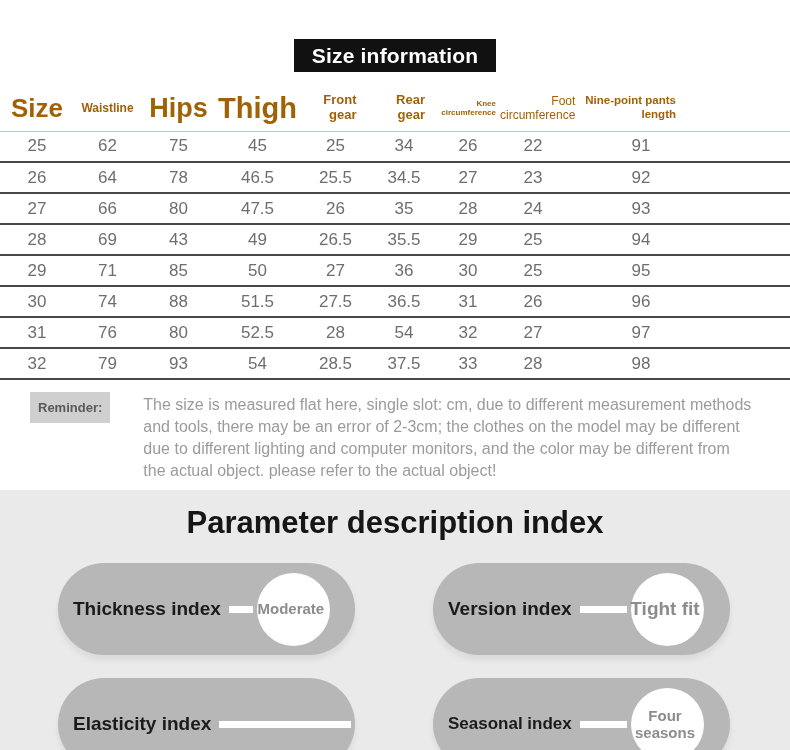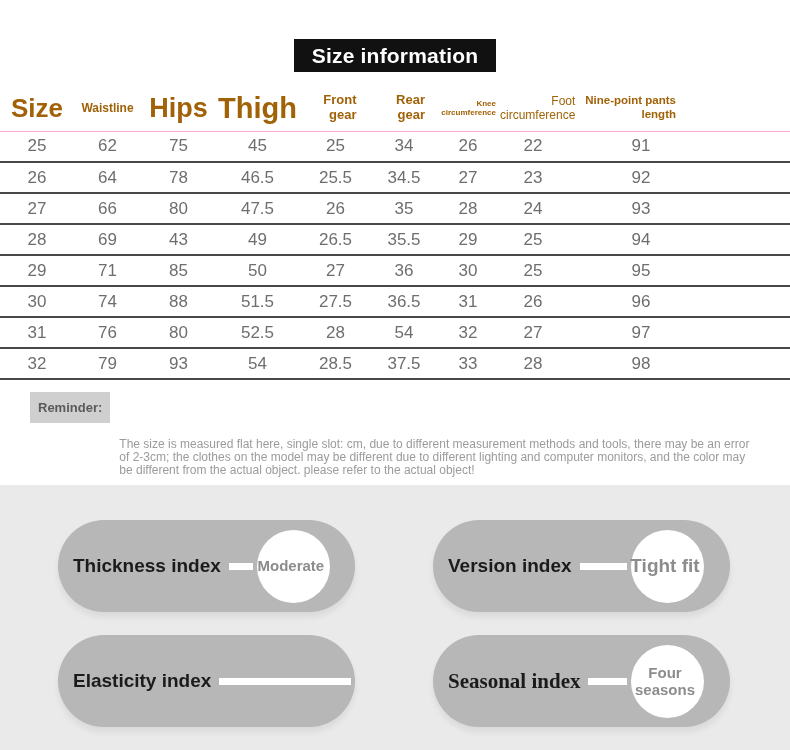--- a/index.html
+++ b/index.html
@@ -57,36 +57,36 @@
   .h-foot span { display: inline-block; max-width: 78px; text-align: right; line-height: 1.2; }
   .h-nine      { font-size: 11.5px; text-align: right; padding-right: 40px !important; }
   .h-nine span { display: inline-block; max-width: 112px; text-align: right; line-height: 1.2; }
 
   
   .reminder {
     display: flex;
     align-items: flex-start;
     padding: 0 34px 0 30px;
     margin-top: 12px;
+    gap: 24px;
   }
   .reminder-label {
     background: #cfcfcf;
     color: #5a5a5a;
     font-weight: bold;
     font-size: 13px;
     padding: 8px 8px;
     flex: none;
   }
   .reminder-text {
     margin-left: 9px;
-    font-size: 12px;
-    line-height: 13px;
+    font-size: 16px;
+    line-height: 22px;
     color: #9b9b9b;
     padding-top: 2px;
-    margin-top: 44px;
   }
 
   
   .panel {
     margin-top: 8px;
     width: 790px;
     height: 307px;
     background: #eaeaea;
     padding-top: 14px;
   }
@@ -282,20 +282,21 @@
     </tr>
   </tbody>
 </table>
 
 <div class="reminder">
   <div class="reminder-label">Reminder:</div>
   <div class="reminder-text">The size is measured flat here, single slot: cm, due to different measurement methods and tools, there may be an error of 2-3cm; the clothes on the model may be different due to different lighting and computer monitors, and the color may be different from the actual object. please refer to the actual object!</div>
 </div>
 
 <div class="panel">
+  <div class="panel-title">Parameter description index</div>
 
   <div class="pill-row">
     <div class="pill">
       <span class="pill-label">Thickness index</span>
       <span class="pill-connector"></span>
       <span class="pill-circle">
         <span class="pill-value val-moderate">Moderate</span>
       </span>
     </div>
     <div class="pill">
@@ -306,20 +307,20 @@
       </span>
     </div>
   </div>
 
   <div class="pill-row" style="margin-top:23px;">
     <div class="pill">
       <span class="pill-label">Elasticity index</span>
       <span class="pill-connector"></span>
     </div>
     <div class="pill">
-      <span class="pill-label" style="font-size:21px;font-family:Liberation Serif, serif;">Seasonal index</span>
+      <span class="pill-label" style="font-size:17px;">Seasonal index</span>
       <span class="pill-connector"></span>
       <span class="pill-circle">
         <span class="pill-value val-seasons">Four seasons</span>
       </span>
     </div>
   </div>
 </div>
 
 </body></html>

